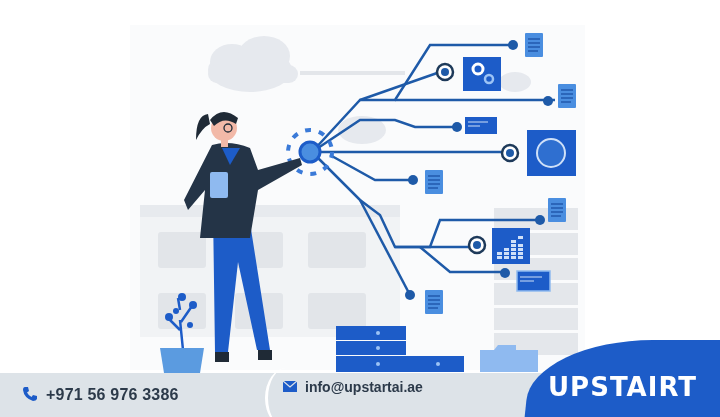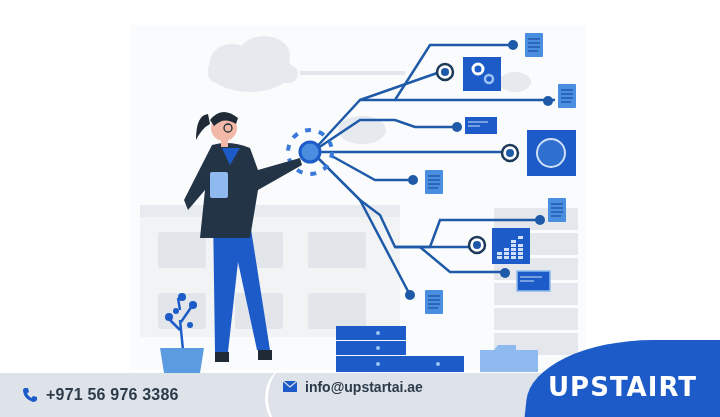--- a/index.html
+++ b/index.html
@@ -1,19 +1,19 @@
 <!DOCTYPE html>
 <html><head>
 <meta charset="utf-8">
 <style>
   html, body { margin:0; padding:0; }
   body { width:720px; height:417px; overflow:hidden; background:#ffffff; font-family:"Liberation Sans", sans-serif; position:relative; }
   .scene { position:absolute; left:0; top:0; width:720px; height:417px; }
   .footer { position:absolute; left:0; top:373px; width:720px; height:44px; background:#dde3e8; }
-  .phone { position:absolute; left:22px; top:386px; display:flex; align-items:center; gap:8px; }
+  .phone { position:absolute; left:22px; top:386px; display:flex; gap:8px; }
   .phone-text { font-size:16px; font-weight:bold; color:#2c3a4a; letter-spacing:0.2px; }
   .contact { position:absolute; left:283px; top:377px; }
   .contact-row { display:flex; align-items:center; gap:8px; height:19px; }
   .email-text { font-size:14px; font-weight:bold; color:#2c3a4a; }
   .web-text { font-size:17px; font-weight:bold; color:#1a4fb0; }
   .brand { position:absolute; left:528px; top:340px; width:240px; height:90px; background:#1d5cc8; border-radius:120px 0 0 0 / 60px 0 0 0; transform:skewX(-6deg); }
   .brand-text { position:absolute; left:548px; top:372px; font-size:26px; font-weight:bold; color:#ffffff; letter-spacing:1px; font-family:"DejaVu Sans", sans-serif; }
   .white-arc { position:absolute; left:265px; top:368px; width:40px; height:60px; border-left:3px solid #ffffff; border-radius:50%; }
 </style>
 </head>

